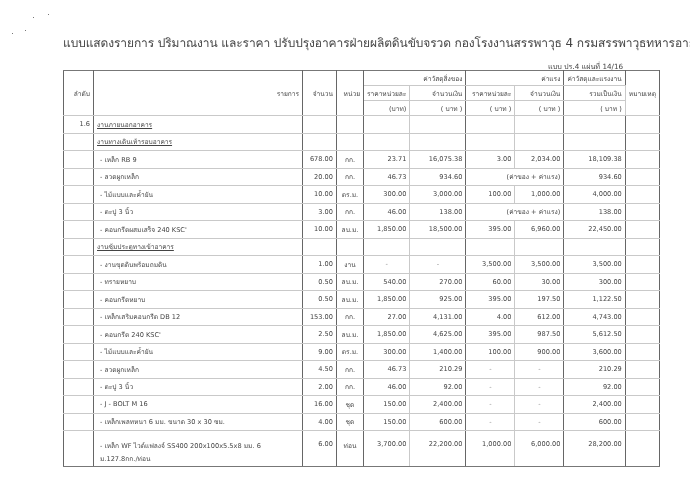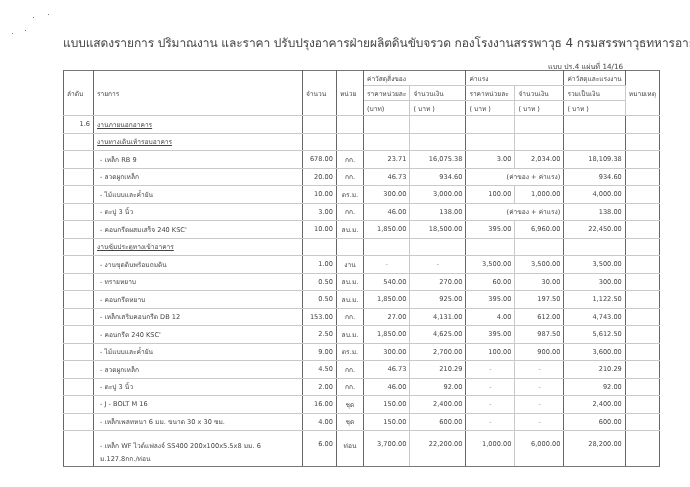--- a/index.html
+++ b/index.html
@@ -6,21 +6,21 @@
   body { width:690px; height:487px; position:relative; overflow:hidden;
          font-family:"DejaVu Sans", sans-serif; color:#3a3a3a; }
   .specks span { position:absolute; width:1px; height:1px; background:#777; }
   .doc-title { position:absolute; left:63px; top:33px; font-size:12px; color:#444;
                white-space:nowrap; letter-spacing:-0.1px; }
   .doc-form { position:absolute; left:548px; top:33px; font-size:7.2px; color:#444; white-space:nowrap;margin-top:28px; }
   table.boq { position:absolute; left:63px; top:70px; border-collapse:collapse;
               table-layout:fixed; font-size:6.6px; color:#444; }
   table.boq td, table.boq th { border:1px solid #c9c9c9; padding:0 3px; height:16.5px;
               white-space:nowrap; overflow:hidden; font-weight:normal; }
-  table.boq th { text-align:left; height:14px; color:#444; }
+  table.boq th { text-align:right; height:14px; color:#444; }
   .thick-l { border-left:1.4px solid #666 !important; }
   .thick-r { border-right:1.4px solid #666 !important; }
   .outer-top th { border-top:1.4px solid #777 !important; }
   .num { text-align:right; }
   .ctr { text-align:center; }
   .sec { text-decoration:underline; }
   .item { padding-left:6px !important; }
   .merged { text-align:right; }
   tr.last td { height:26px; vertical-align:top; padding-top:9px; border-bottom:1.4px solid #777 !important; }
   .wrap { white-space:normal !important; line-height:13px; }
@@ -232,21 +232,21 @@
         <td class="num thick-r">987.50</td>
         <td class="num thick-r">5,612.50</td>
         <td class="thick-r"></td>
       </tr>
       <tr>
         <td class="num thick-l thick-r"></td>
         <td class="item thick-r">- ไม้แบบและค้ำยัน</td>
         <td class="num thick-r">9.00</td>
         <td class="ctr thick-r">ตร.ม.</td>
         <td class="num">300.00</td>
-        <td class="num thick-r">2,700.00</td>
+        <td class="num thick-r">1,400.00</td>
         <td class="num">100.00</td>
         <td class="num thick-r">900.00</td>
         <td class="num thick-r">3,600.00</td>
         <td class="thick-r"></td>
       </tr>
       <tr>
         <td class="num thick-l thick-r"></td>
         <td class="item thick-r">- ลวดผูกเหล็ก</td>
         <td class="num thick-r">4.50</td>
         <td class="ctr thick-r">กก.</td>

